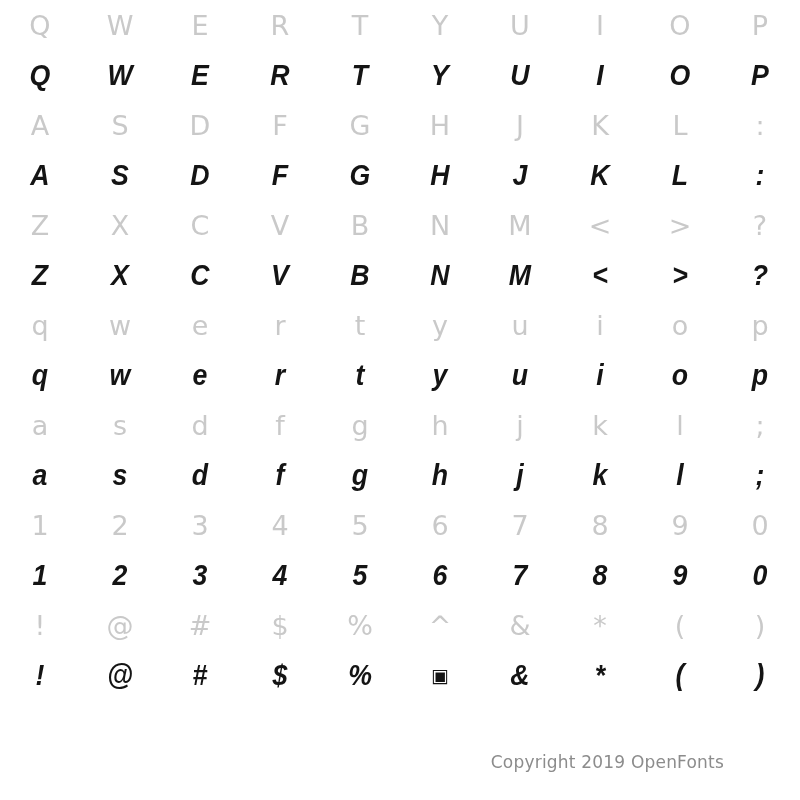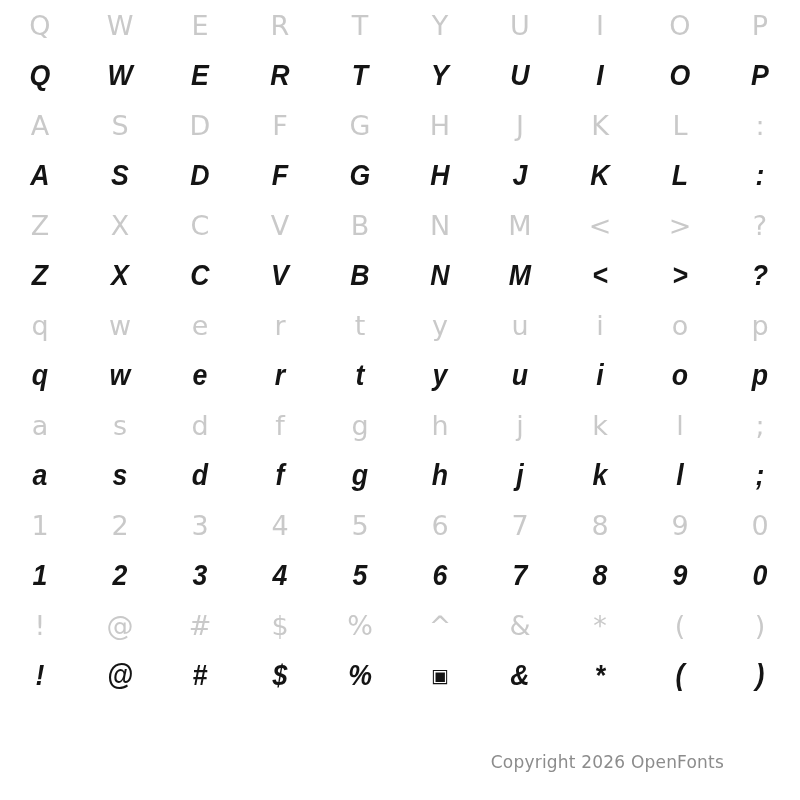--- a/index.html
+++ b/index.html
@@ -250,14 +250,14 @@
         <div class="cell">#</div>
         <div class="cell">$</div>
         <div class="cell">%</div>
         <div class="cell boxglyph">▣</div>
         <div class="cell">&amp;</div>
         <div class="cell">*</div>
         <div class="cell">(</div>
         <div class="cell">)</div>
       </div>
     </div>
-  <div class="footer">Copyright 2026 OpenFonts</div>
+  <div class="footer">Copyright 2019 OpenFonts</div>
 </div>
 
 </body></html>

